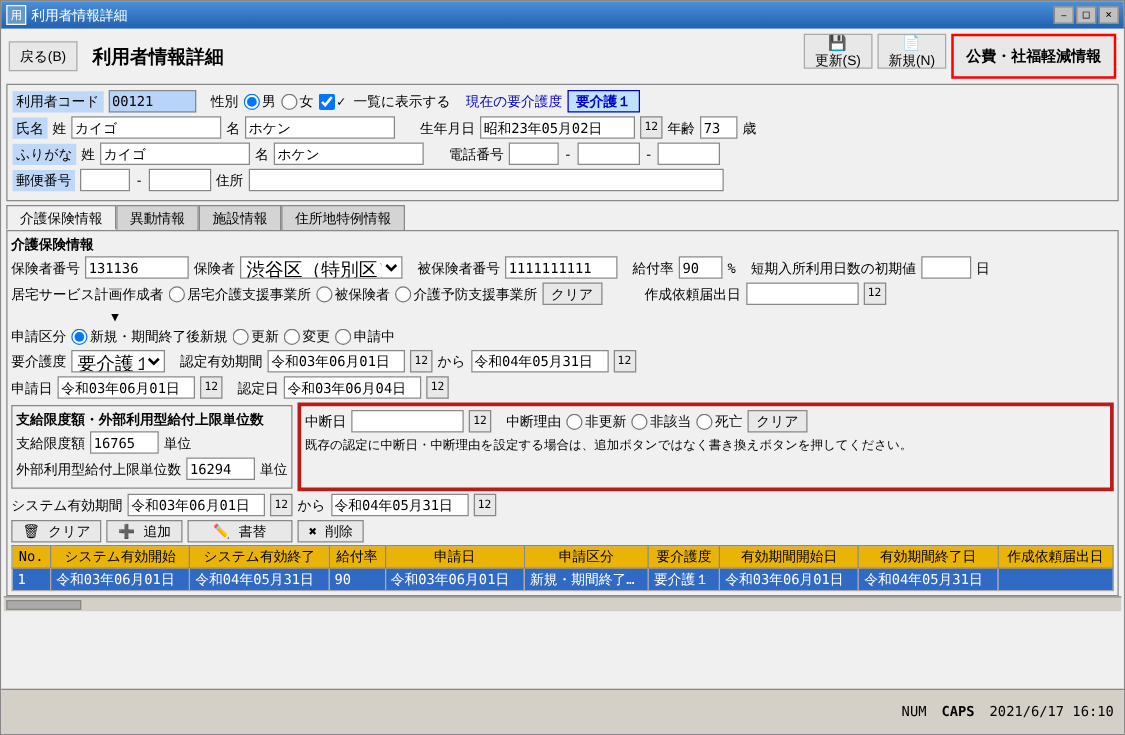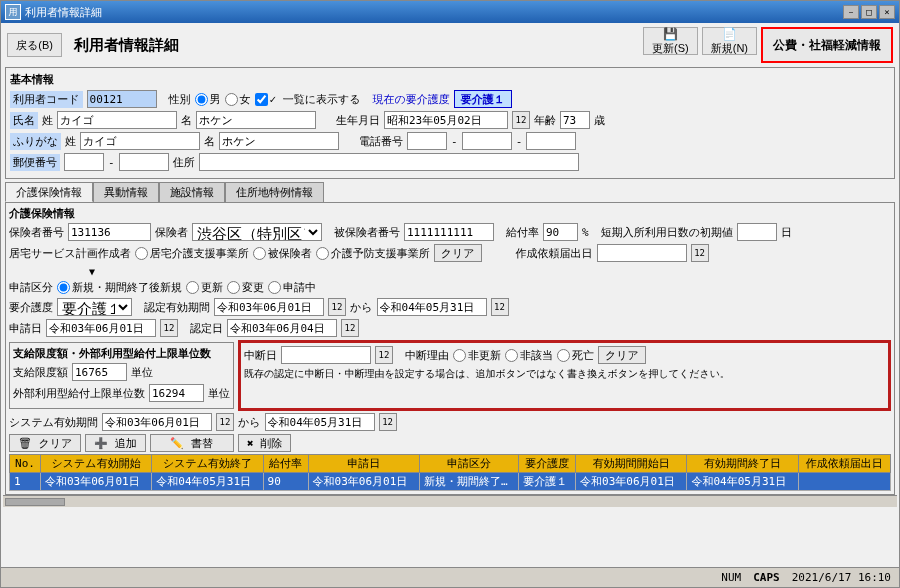--- a/index.html
+++ b/index.html
@@ -222,21 +222,21 @@
     .btn-small {
       border: 1px solid #888;
       background: #e8e8e8;
       padding: 1px 6px;
       font-size: 11px;
       cursor: pointer;
       height: 18px;
       font-family: inherit;
     }
     .status-bar {
-      height: 20px;
+      height: 36px;
       background: #d4d0c8;
       border-top: 1px solid #888;
       display: flex;
       align-items: center;
       justify-content: flex-end;
       padding: 0 8px;
       gap: 12px;
       font-size: 11px;
       flex-shrink: 0;
     }
@@ -310,21 +310,20 @@
         </button>
         <button class="toolbar-btn">
           <span class="btn-icon">📄</span>
           <span>新規(N)</span>
         </button>
         <button class="kohi-btn">公費・社福軽減情報</button>
       </div>
     </div>
 
     <div class="section-group" style="margin-top:0;">
-      <div class="section-label">基本情報</div>
 
       <div class="form-row">
         <span class="label" style="background:#c0d8f8;padding:1px 3px;">利用者コード</span>
         <input class="input-field input-blue" type="text" style="width: 70px;" value="00121">
         <span class="label" style="margin-left:8px;">性別</span>
         <div class="radio-item">
           <input type="radio" name="gender" checked="" style="">
           <span>男</span>
         </div>
         <div class="radio-item">

